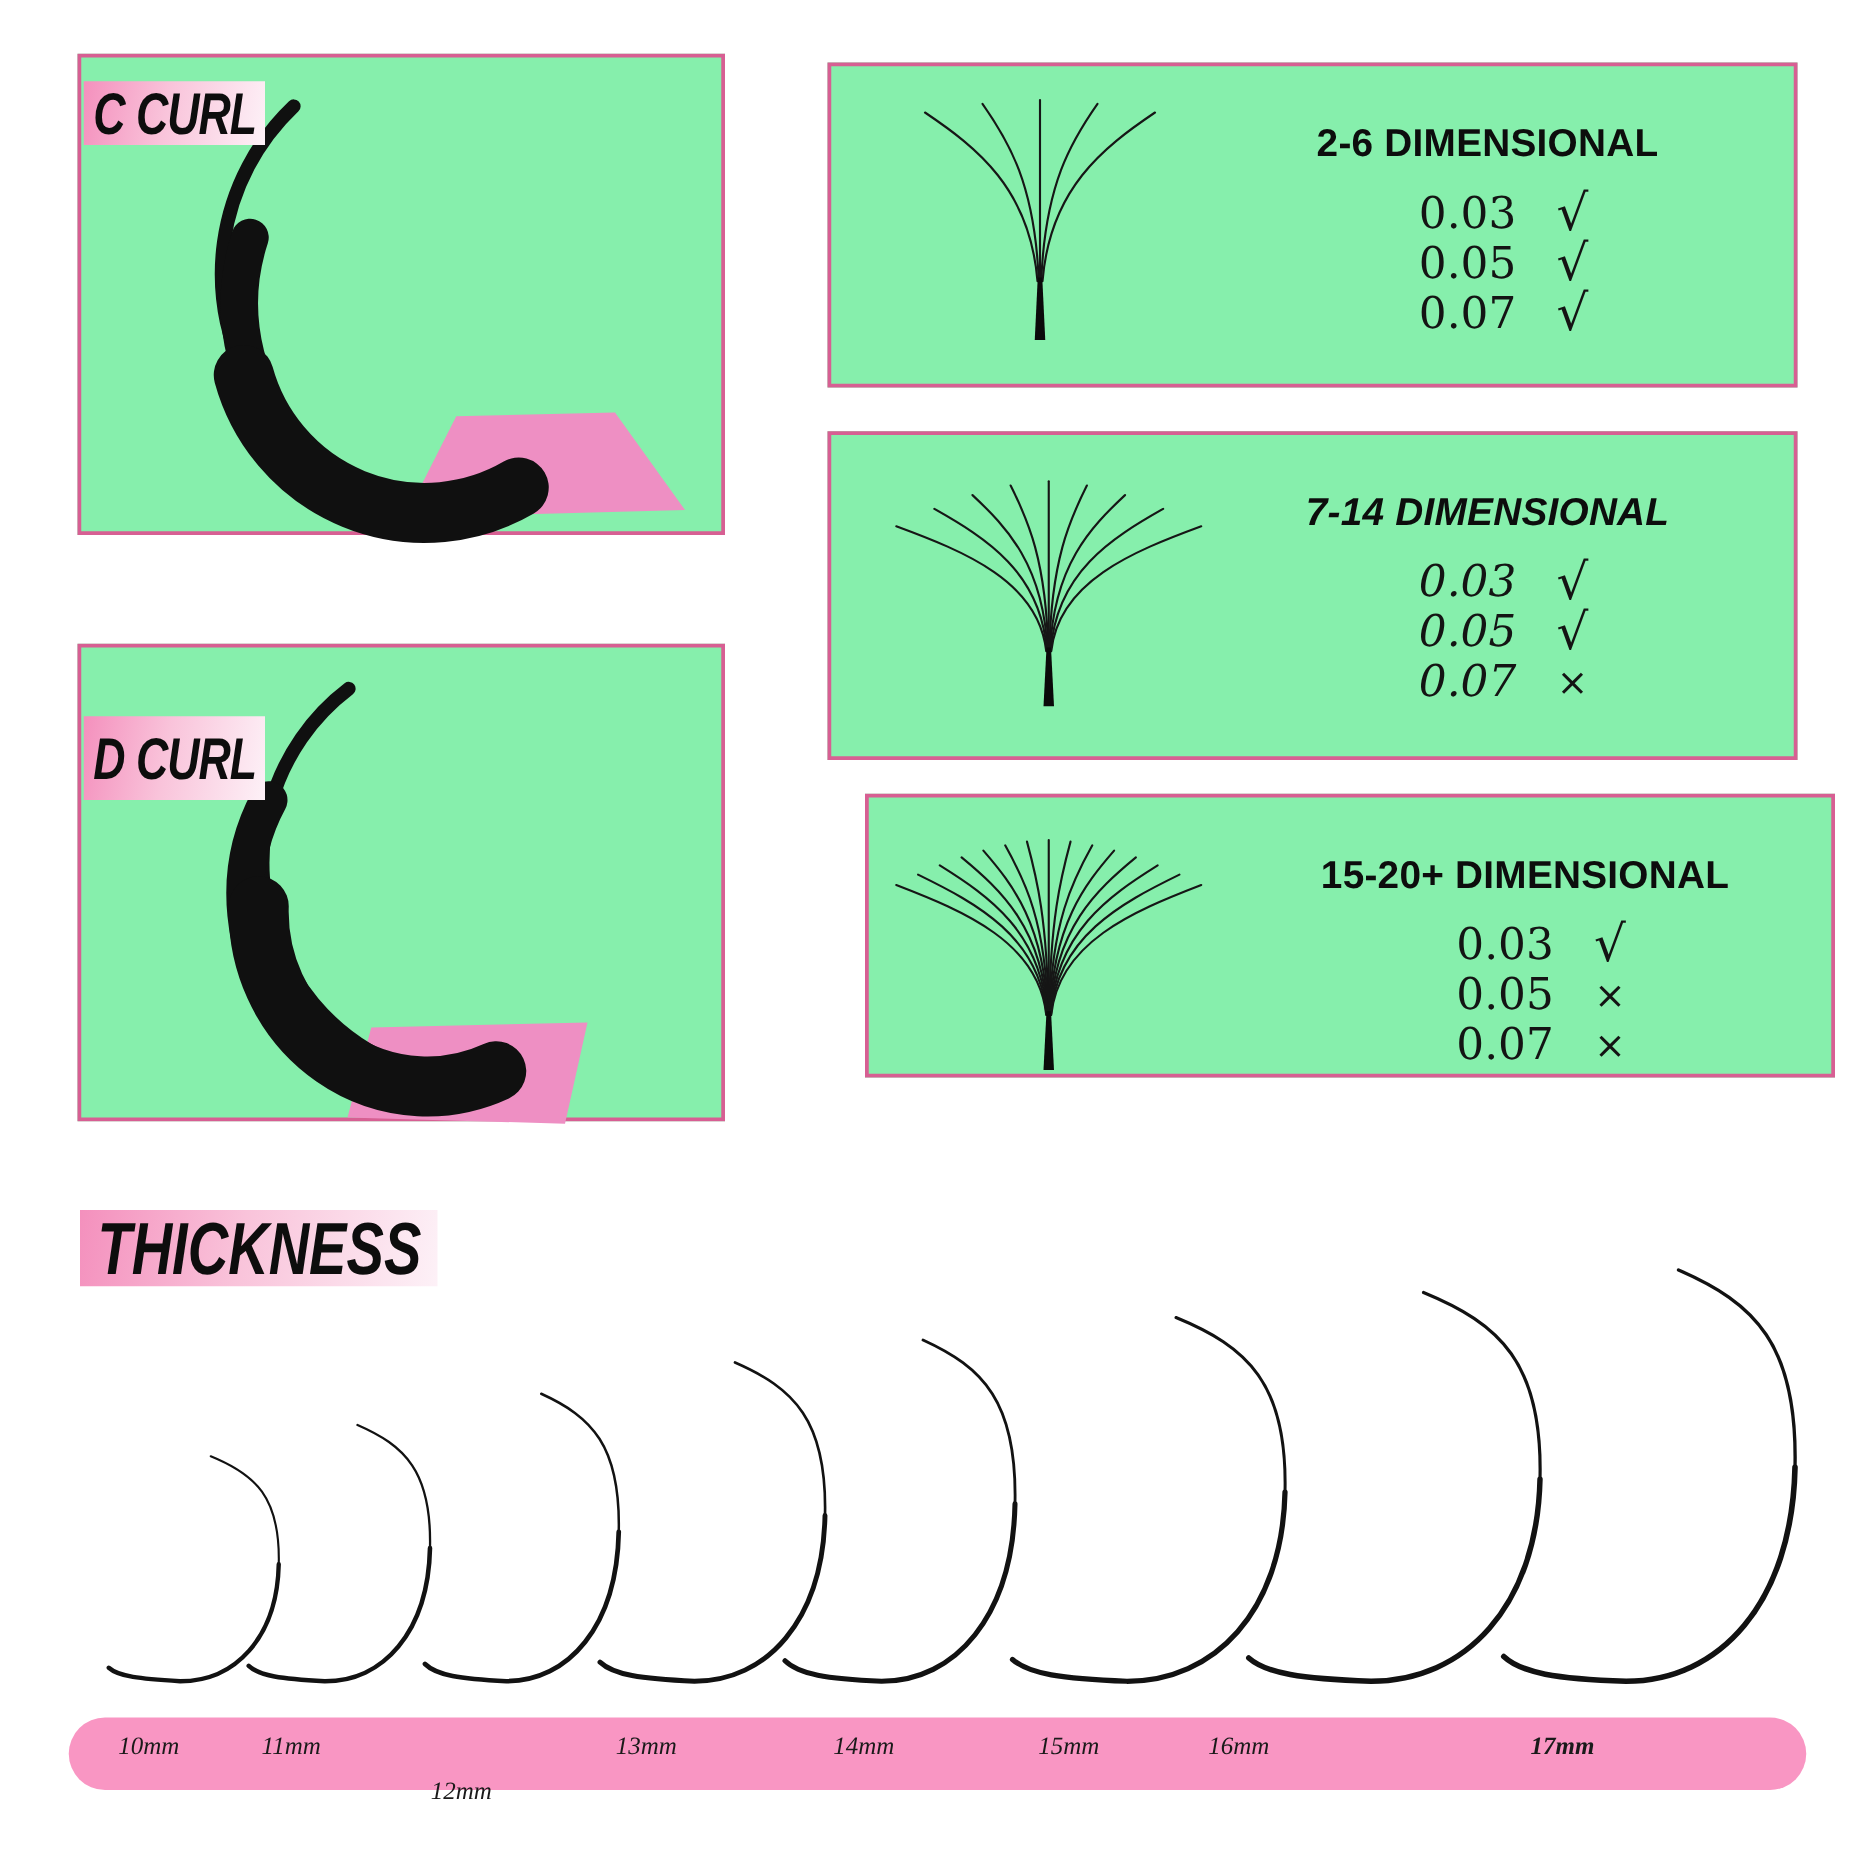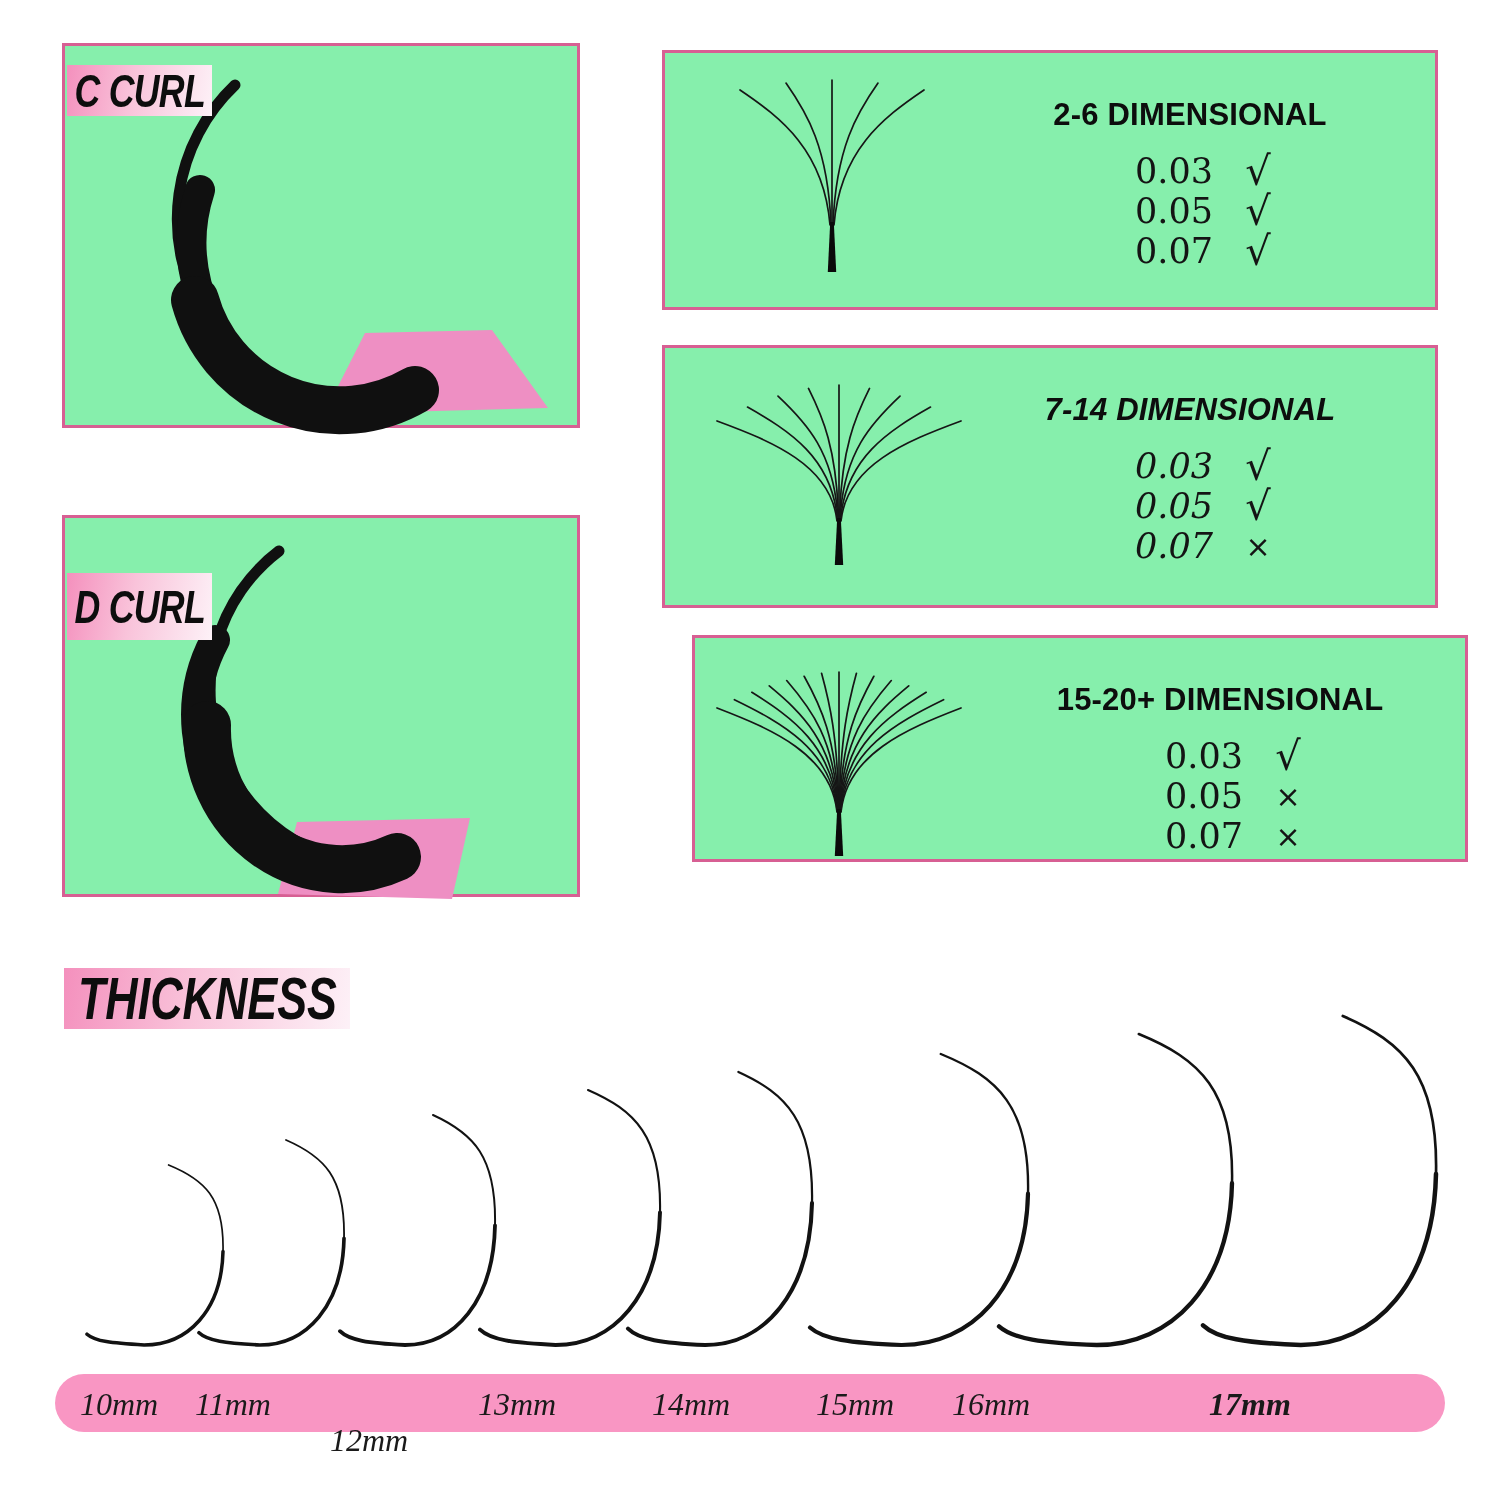--- a/index.html
+++ b/index.html
@@ -32,21 +32,21 @@
   .dim-rows{position:absolute;left:418px;top:98px;width:270px;}
   .opt-row{display:flex;align-items:center;height:40px;}
   .opt-size{width:130px;text-align:right;font-family:"DejaVu Serif",serif;font-size:35px;color:#141414;}
   .opt-mark{width:90px;text-align:center;color:#141414;}
   .opt-mark.yes{font-family:"DejaVu Sans",sans-serif;font-size:40px;}
   .opt-mark.no{font-family:"DejaVu Sans",sans-serif;font-size:30px;}
 
   #length-bar{position:absolute;left:55px;top:1374px;width:1390px;height:58px;border-radius:29px;
               background:var(--bar);z-index:2;}
   .bar-label{position:absolute;top:1386px;transform:translateX(-50%);z-index:3;
-             font-family:"Liberation Serif",serif;font-style:italic;font-size:32px;color:#1a1a1a;white-space:nowrap;}
+             font-family:"Liberation Serif",serif;font-style:italic;font-size:20px;color:#1a1a1a;white-space:nowrap;}
 </style>
 </head>
 <body style="--box-border: #d75f93; --banner-a: #f490bd; --banner-b: #f9c3da; --banner-c: #fdf1f7; --pad: #ee8fc3; --bar: #f996c3; --ink: #0d0d0d;">
 
 <div class="box" id="curl-box-c"></div>
 <div class="box" id="curl-box-d"></div>
 
 <div class="box" id="dim-box-1">
   <div class="dim-title">2-6 DIMENSIONAL</div>
   <div class="dim-rows">

